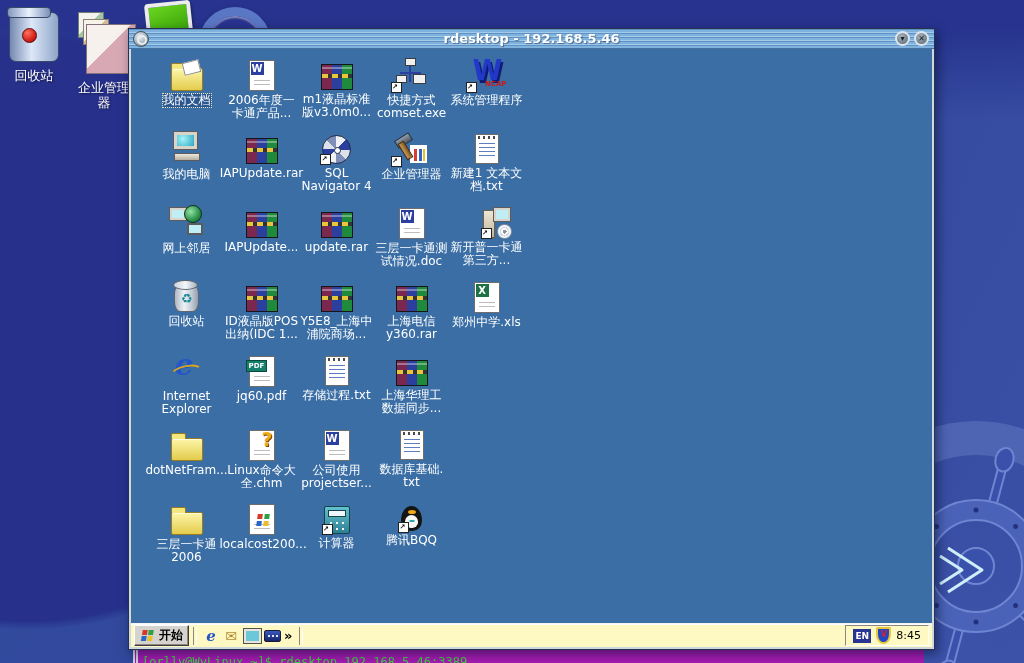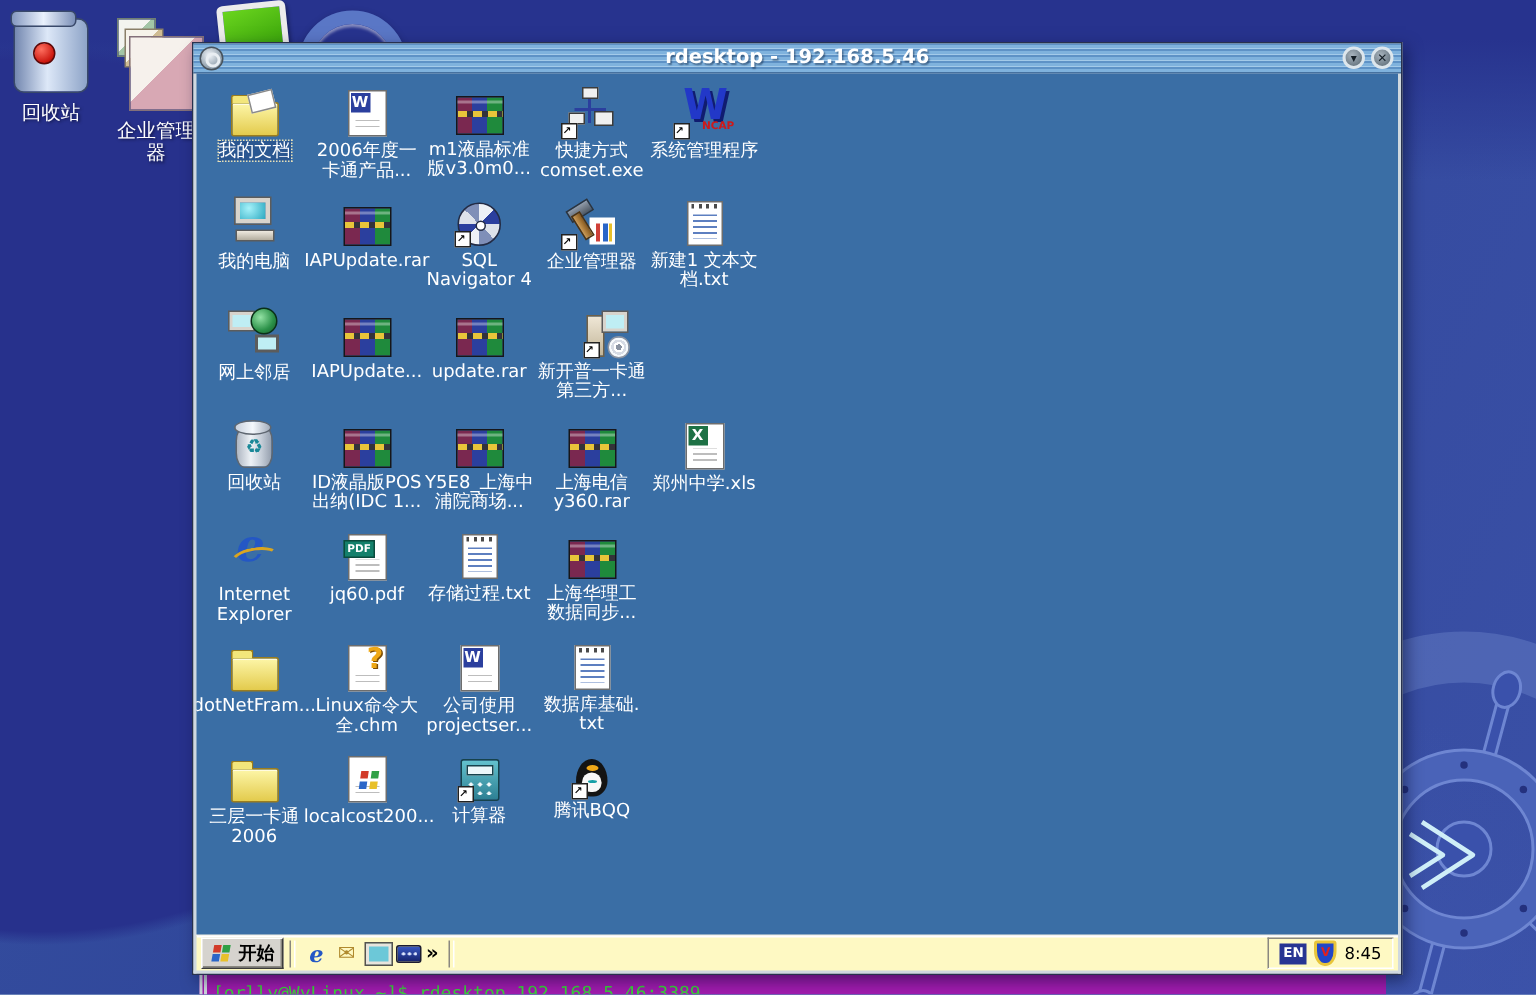--- a/index.html
+++ b/index.html
@@ -38,21 +38,21 @@
   .tb-title{position:absolute;left:0;right:0;text-align:center;color:#fff;
     font:bold 13px/19px "DejaVu Sans",sans-serif;text-shadow:1px 1px 1px rgba(10,30,60,.45);}
   .tb-btns{margin-left:auto;margin-right:5px;display:flex;gap:4px;z-index:1;}
   .tb-btn{width:15px;height:15px;border-radius:50%;box-sizing:border-box;cursor:default;
     background:radial-gradient(circle at 40% 35%,#a8b4be,#566570);border:2px solid #dde6ec;
     color:#141e26;font:bold 8px/11px "DejaVu Sans",sans-serif;text-align:center;}
   .client{flex:1;display:flex;flex-direction:column;border:2px solid #cfd8df;border-top:none;min-height:0;}
   .desktop{flex:1;position:relative;background:#3A6EA5;overflow:hidden;}
   
   .icon-grid{position:absolute;inset:0;padding-top:8px;}
-  .icon-row{display:flex;height:74px;padding-left:1px;}
+  .icon-row{display:flex;height:74px;padding-left:18px;}
   .cell{width:75px;flex:none;display:flex;flex-direction:column;align-items:center;padding-top:1px;}
   .cell .lbl{margin-top:3px;max-width:84px;text-align:center;color:#fff;font-size:12px;line-height:13px;}
   .cell .lbl.sel{outline:1px dotted #e8e0b8;background:rgba(16,46,110,.35);}
   
   .di{position:relative;width:36px;height:33px;flex:none;}
   .arr{position:absolute;left:-3px;bottom:-2px;width:9px;height:9px;background:#fff;border:1px solid #222;z-index:3;}
   .arr::before{content:"↗";position:absolute;left:0.5px;top:-1px;font:bold 7px/10px "DejaVu Sans",sans-serif;color:#000;}
   .di-folder,.di-folder-docs{width:30px;height:21px;margin:10px auto 0;border-radius:2px;
     background:linear-gradient(180deg,#fdf6a8,#e3cb4d);border:1px solid #9a7d1f;box-shadow:inset 0 1px 0 #fffbe0;}
   .di-folder::before,.di-folder-docs::before{content:"";position:absolute;top:-6px;left:-1px;width:13px;height:5px;
@@ -324,20 +324,24 @@
             </div>
             <div class="cell">
               <div class="di di-rar"></div>
               <div class="lbl">IAPUpdate...</div>
             </div>
             <div class="cell">
               <div class="di di-rar"></div>
               <div class="lbl">update.rar</div>
             </div>
             <div class="cell">
+              <div class="di di-word"></div>
+              <div class="lbl">三层一卡通测试情况.doc</div>
+            </div>
+            <div class="cell">
               <div class="di di-cdpc">
                 <span class="arr"></span>
               </div>
               <div class="lbl">新开普一卡通第三方...</div>
             </div>
           </div>
           <div class="icon-row">
             <div class="cell">
               <div class="di di-recycle"></div>
               <div class="lbl">回收站</div>

